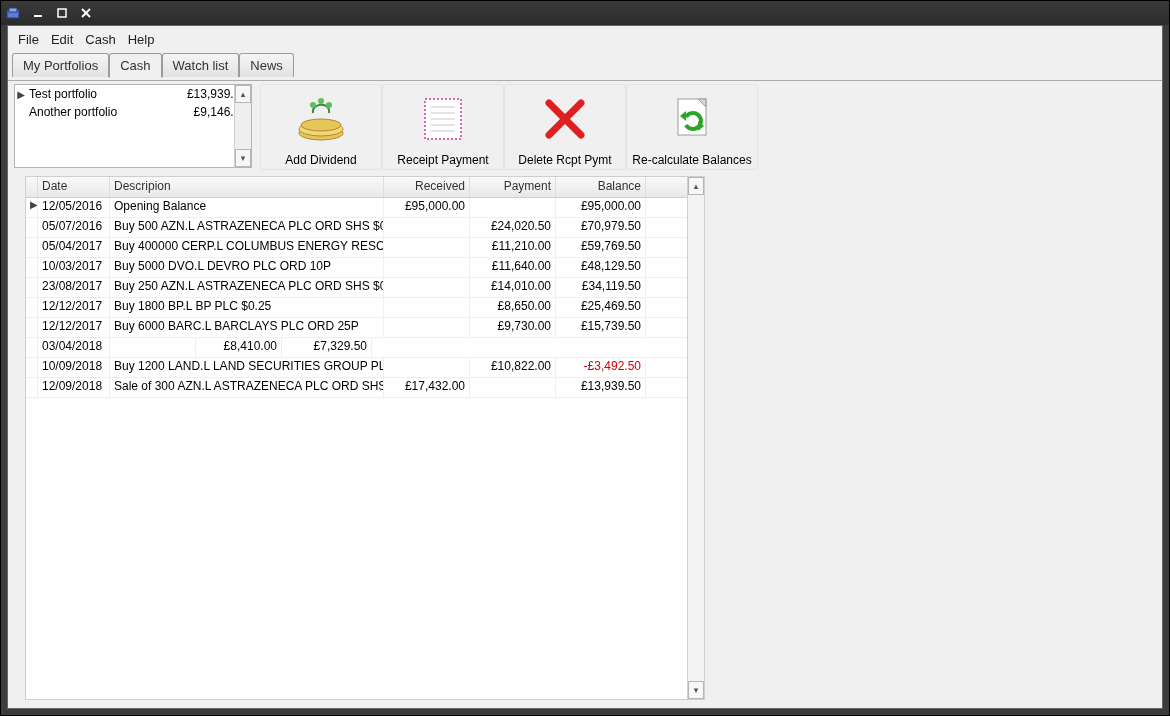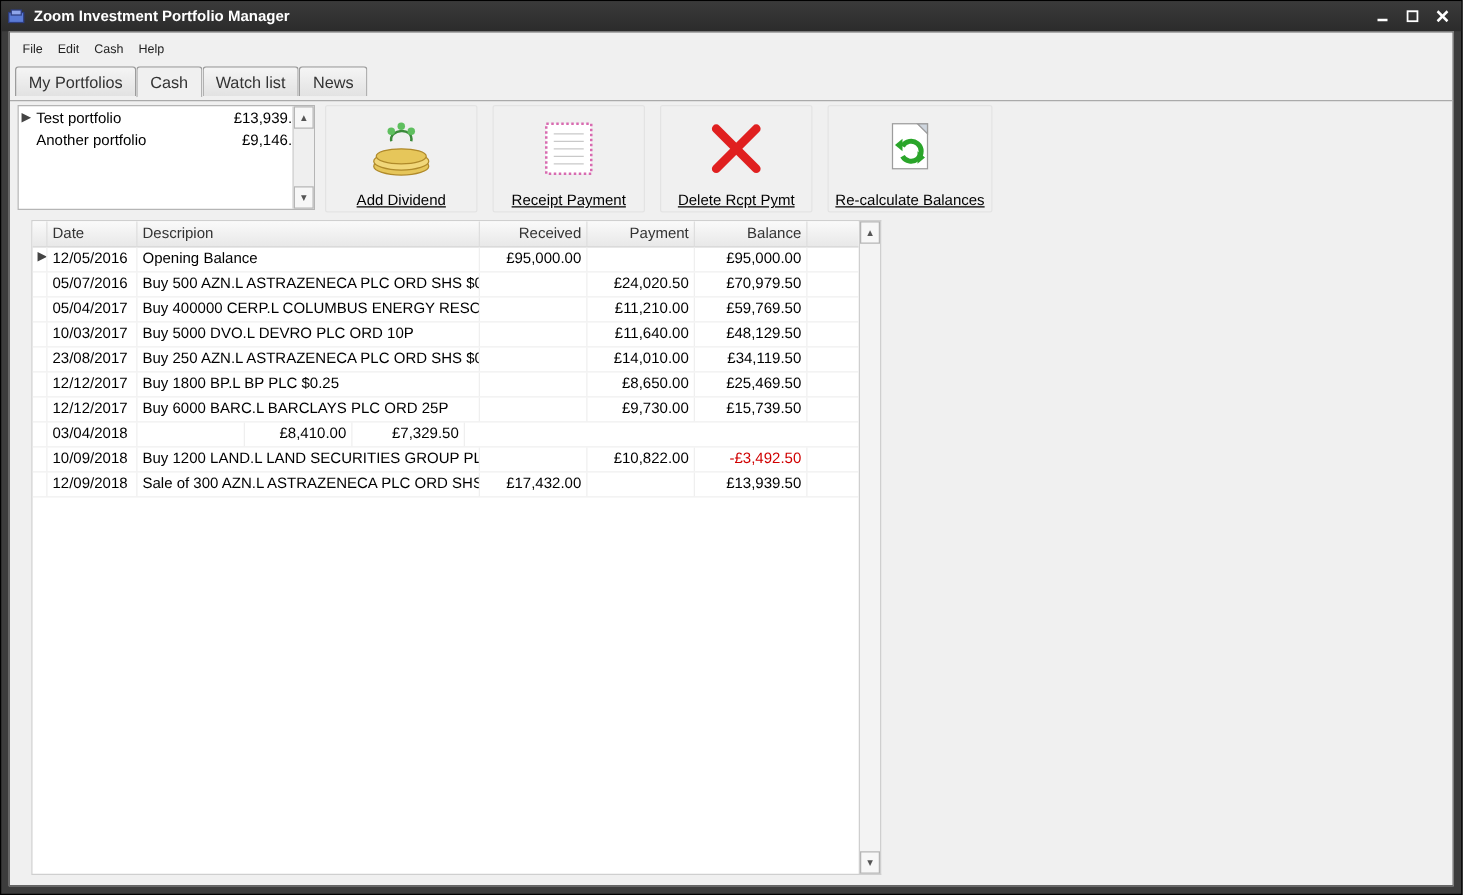--- a/index.html
+++ b/index.html
@@ -4,35 +4,35 @@
 <style>
 html,body{margin:0;padding:0;font-family:"Segoe UI",Tahoma,Arial,sans-serif;font-size:12px;color:#000;background:#1a1a1a;}
 .window{width:1170px;height:716px;background:#3c3c3c;position:relative;box-sizing:border-box;border:1px solid #000;}
 .titlebar{height:24px;background:linear-gradient(#3a3a3a,#2b2b2b);display:flex;align-items:center;padding:0 4px;color:#fff;font-size:12px;}
 .titlebar .app-icon{width:16px;height:16px;margin-right:6px;display:flex;align-items:center;justify-content:center;}
 .titlebar .title{flex:1;font-weight:bold;}
 .win-controls{display:flex;gap:2px;}
 .win-btn{width:22px;height:16px;display:flex;align-items:center;justify-content:center;color:#fff;cursor:pointer;}
 .win-btn svg{display:block;}
 .app-body{position:absolute;left:6px;right:6px;top:24px;bottom:6px;background:#f0f0f0;border:1px solid #666;}
-.menubar{height:26px;display:flex;align-items:center;padding:0 4px;font-size:10px;color:#222;}
+.menubar{height:26px;display:flex;align-items:center;padding:0 4px;font-size:13px;color:#222;}
 .menubar .menu-item{padding:2px 6px;cursor:default;}
 .tabs{height:28px;display:flex;align-items:flex-start;padding-left:4px;border-bottom:1px solid #aaa;position:relative;}
 .tab{padding:4px 10px;border:1px solid #9c9c9c;border-bottom:none;border-radius:3px 3px 0 0;background:linear-gradient(#f5f5f5,#e2e2e2);margin-right:0px;font-size:13px;color:#333;position:relative;top:1px;cursor:pointer;}
 .tab.active{background:#f0f0f0;border-bottom:1px solid #f0f0f0;z-index:1;top:1px;}
 .tab-body{position:absolute;left:0;right:0;top:54px;bottom:0;}
 .top-panel{position:absolute;left:6px;right:6px;top:4px;height:88px;display:flex;}
 .portfolios{width:236px;height:82px;border:1px solid #b5b5b5;background:#fff;position:relative;}
 .portfolios .row{display:flex;height:18px;align-items:center;font-size:12px;}
 .portfolios .row .selmark{width:12px;display:flex;justify-content:center;color:#444;font-size:10px;}
 .portfolios .row .pname{flex:1;padding-left:2px;}
 .portfolios .row .pval{padding-right:4px;text-align:right;}
 .portfolios .scroll{position:absolute;right:0;top:0;bottom:0;width:16px;background:#efefef;border-left:1px solid #cfcfcf;display:flex;flex-direction:column;justify-content:space-between;}
 .portfolios .scroll .sb{height:16px;display:flex;align-items:center;justify-content:center;border:1px solid #b5b5b5;background:#f7f7f7;font-size:9px;color:#555;}
-.toolbar{flex:1;height:84px;margin-left:8px;display:flex;gap:12px;text-decoration:underline;}
+.toolbar{flex:1;height:84px;margin-left:8px;display:flex;gap:0;}
 .tool{width:120px;min-width:120px;height:82px;border:1px solid rgba(0,0,0,0.05);border-radius:2px;display:flex;flex-direction:column;align-items:center;justify-content:flex-end;padding-bottom:2px;font-size:12px;color:#000;cursor:pointer;}
 .tool.wide{width:130px;}
 .tool .icon-slot{flex:1;display:flex;align-items:center;justify-content:center;}
 .tool .lbl{white-space:nowrap;}
 .grid{position:absolute;left:6px;top:96px;width:680px;bottom:8px;display:flex;padding-left:11px;}
 .grid .main{flex:1;border:1px solid #cfcfcf;background:#fff;overflow:hidden;}
 .grid .vscroll{width:16px;border:1px solid #cfcfcf;border-left:none;background:#f3f3f3;display:flex;flex-direction:column;justify-content:space-between;}
 .grid .vscroll .sb{height:16px;display:flex;align-items:center;justify-content:center;border:1px solid #b5b5b5;background:#f7f7f7;font-size:9px;color:#555;}
 .grid-header{display:flex;height:20px;background:linear-gradient(#fafafa,#e8e8e8);border-bottom:1px solid #cfcfcf;font-size:12px;color:#333;}
 .grid-header .hc{border-right:1px solid #dedede;padding:2px 4px;box-sizing:border-box;}
@@ -50,21 +50,20 @@
 <body>
 
 <div class="window">
   <div class="titlebar">
     <span class="app-icon">
       <svg width="14" height="14" viewBox="0 0 14 14">
           <rect x="1" y="4" width="12" height="8" fill="#5b7bd6" stroke="#2d3d80"></rect>
           <rect x="3" y="2" width="8" height="4" fill="#8fa5ea" stroke="#2d3d80"></rect>
         </svg>
     </span>
-    <span class="title">Zoom Investment Portfolio Manager</span>
     <div class="win-controls">
       <div class="win-btn">
           <svg width="10" height="10">
             <line x1="1" y1="8" x2="9" y2="8" stroke="#fff" stroke-width="2"></line>
           </svg>
         </div>
       <div class="win-btn">
           <svg width="10" height="10">
             <rect x="1" y="1" width="8" height="8" fill="none" stroke="#fff" stroke-width="1.5"></rect>
           </svg>

